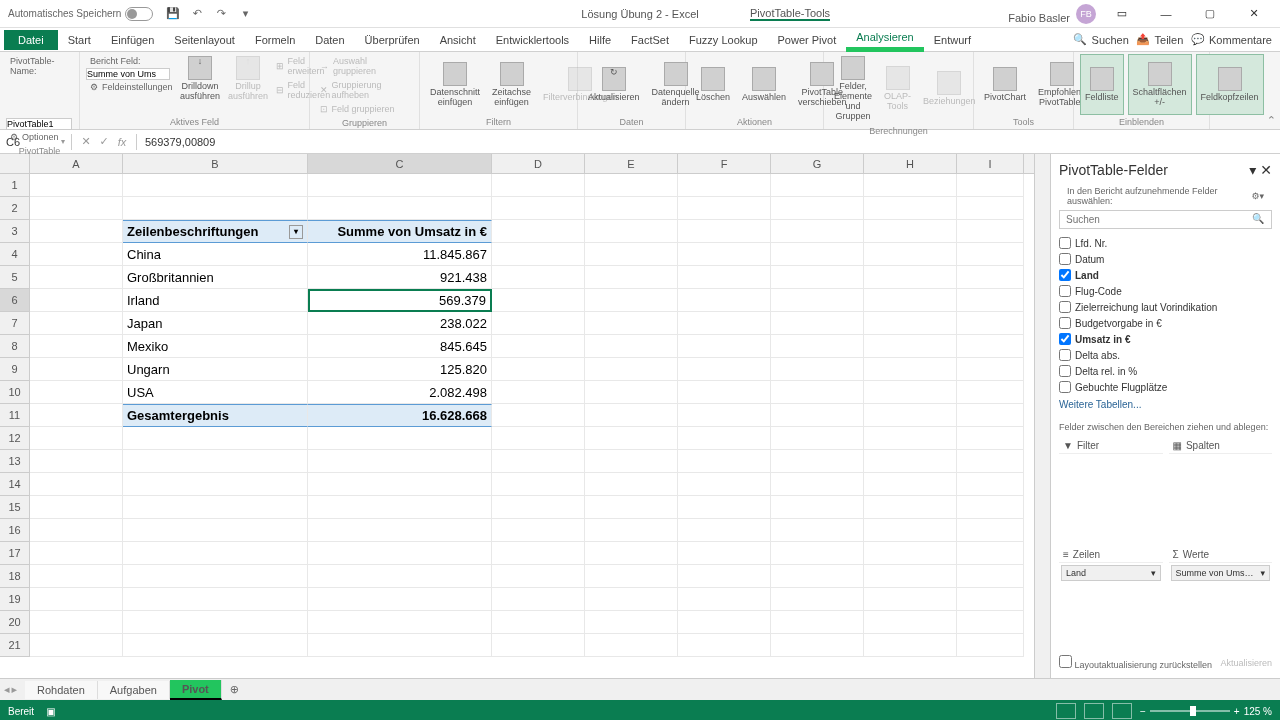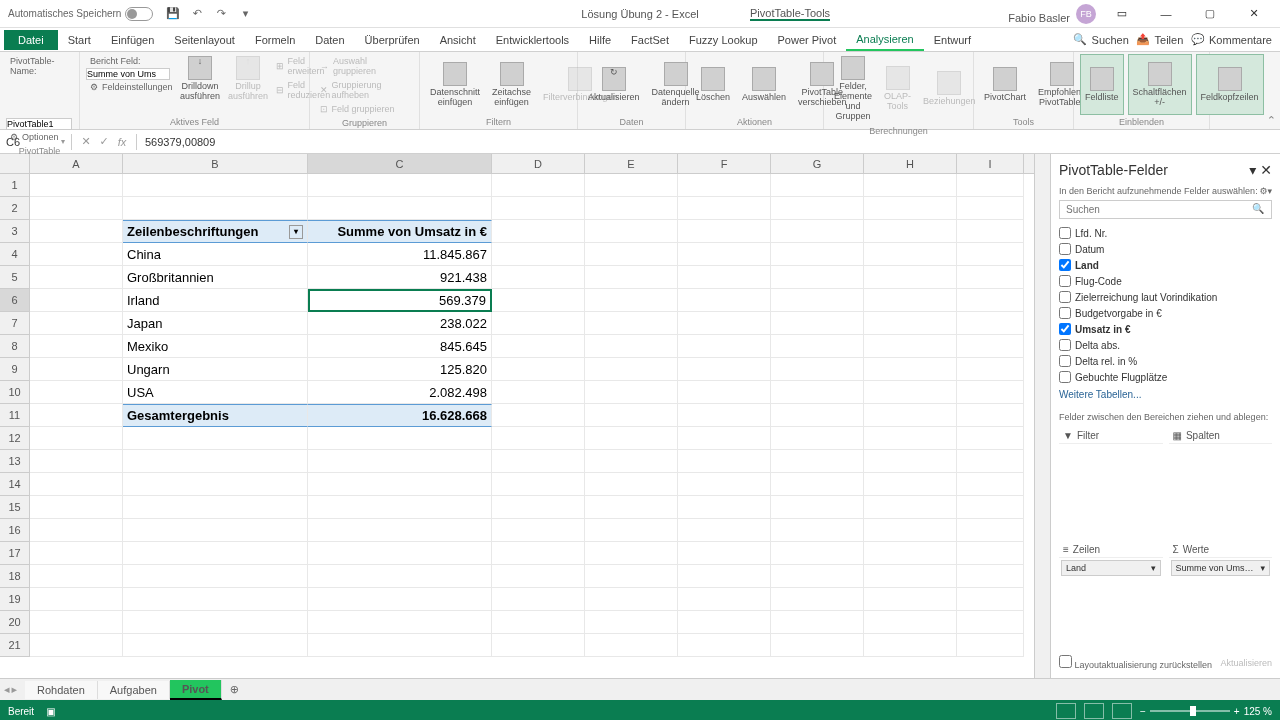--- a/index.html
+++ b/index.html
@@ -12,21 +12,21 @@
 .qat-btn{width:16px;height:16px;display:flex;align-items:center;justify-content:center;color:#666;cursor:pointer}
 .title-center{position:absolute;left:50%;transform:translateX(-50%);font-size:11px;color:#555}
 .title-context{position:absolute;left:750px;font-size:11px;color:#555;border-bottom:2px solid #0a7d51}
 .title-right{margin-left:auto;display:flex;align-items:center;gap:8px}
 .user{display:flex;align-items:flex-end;gap:6px;font-size:11px;color:#555}
 .avatar{width:20px;height:20px;border-radius:50%;background:#c5a5d5;display:flex;align-items:center;justify-content:center;font-size:9px;color:#fff}
 .winbtn{width:36px;height:28px;display:flex;align-items:center;justify-content:center;cursor:pointer}
 .tabbar{height:24px;background:#fff;display:flex;align-items:center;border-bottom:1px solid #d0d0d0;padding-left:4px}
 .tab{padding:4px 10px;font-size:11px;color:#444;cursor:pointer}
 .tab.file{background:#0a7d51;color:#fff;padding:4px 14px}
-.tab.active{border-bottom:2px solid #22c55e;color:#0a7d51}
+.tab.active{border-bottom:6px solid #22c55e;color:#0a7d51}
 .tab-right{margin-left:auto;display:flex;gap:8px;padding-right:8px}
 .tabbtn{display:flex;align-items:center;gap:4px;font-size:11px;color:#444;cursor:pointer}
 .ribbon{height:78px;background:#f5f5f5;display:flex;border-bottom:1px solid #d0d0d0;position:relative}
 .rgroup{border-right:1px solid #e0e0e0;padding:2px 6px;display:flex;flex-direction:column}
 .rgroup-label{font-size:9px;color:#888;text-align:center;margin-top:auto;padding-top:2px}
 .rgroup-content{display:flex;gap:4px;flex:1}
 .rbtn{display:flex;flex-direction:column;align-items:center;justify-content:center;padding:2px 4px;cursor:pointer;font-size:9px;color:#555;text-align:center;line-height:1.1}
 .rbtn-icon{width:24px;height:24px;background:#d0d0d0;border:1px solid #aaa;margin-bottom:2px}
 .rbtn-sm{font-size:9px;color:#666;display:flex;align-items:center;gap:4px;padding:2px 4px;cursor:pointer}
 .rbtn.hl{background:#d4e8dc;border:1px solid #8dbfa3}
@@ -47,21 +47,21 @@
 .rowhead.sel{background:#d8d8d8}
 .cell{border-right:1px solid #e8e8e8;border-bottom:1px solid #e8e8e8;padding:2px 4px;font-size:13px;color:#000;display:flex;align-items:center;overflow:hidden;white-space:nowrap}
 .cell.hdr{background:#ddebf7;border-top:1px solid #5b9bd5;border-bottom:1px solid #5b9bd5;font-weight:600}
 .cell.total{background:#ddebf7;border-top:1px solid #5b9bd5;border-bottom:1px solid #5b9bd5;font-weight:600}
 .cell.num{justify-content:flex-end}
 .cell.selected{border:2px solid #0a7d51!important}
 .cell-dd{width:14px;height:14px;border:1px solid #999;margin-left:auto;display:flex;align-items:center;justify-content:center;font-size:8px}
 .vscroll{width:16px;background:#f0f0f0;border-left:1px solid #ccc}
 .pane{width:230px;border-left:1px solid #ccc;background:#fff;display:flex;flex-direction:column;padding:8px;font-size:10px}
 .pane-title{font-size:14px;color:#333;display:flex;align-items:center;justify-content:space-between}
-.pane-sub{font-size:9px;color:#666;margin:8px 0 4px;display:flex;justify-content:space-between;align-items:center}
+.pane-sub{font-size:9px;color:#666;margin:8px 8px 4px;display:flex;justify-content:space-between;align-items:center}
 .pane-search{display:flex;border:1px solid #ccc;margin-bottom:6px}
 .pane-search input{flex:1;border:none;padding:3px 6px;font-size:10px;outline:none}
 .fieldlist{border:none;max-height:160px;overflow:auto}
 .field{display:flex;align-items:center;gap:4px;padding:2px 0;font-size:10px;color:#333}
 .field input{width:12px;height:12px}
 .link{color:#2a6496;cursor:pointer;font-size:10px;margin-top:4px}
 .areas-label{font-size:9px;color:#666;margin:12px 0 6px}
 .areas{display:grid;grid-template-columns:1fr 1fr;gap:6px;flex:1}
 .area{border:none;display:flex;flex-direction:column}
 .area-title{font-size:10px;color:#555;padding:2px 4px;display:flex;align-items:center;gap:4px;border-bottom:1px solid #eee}

